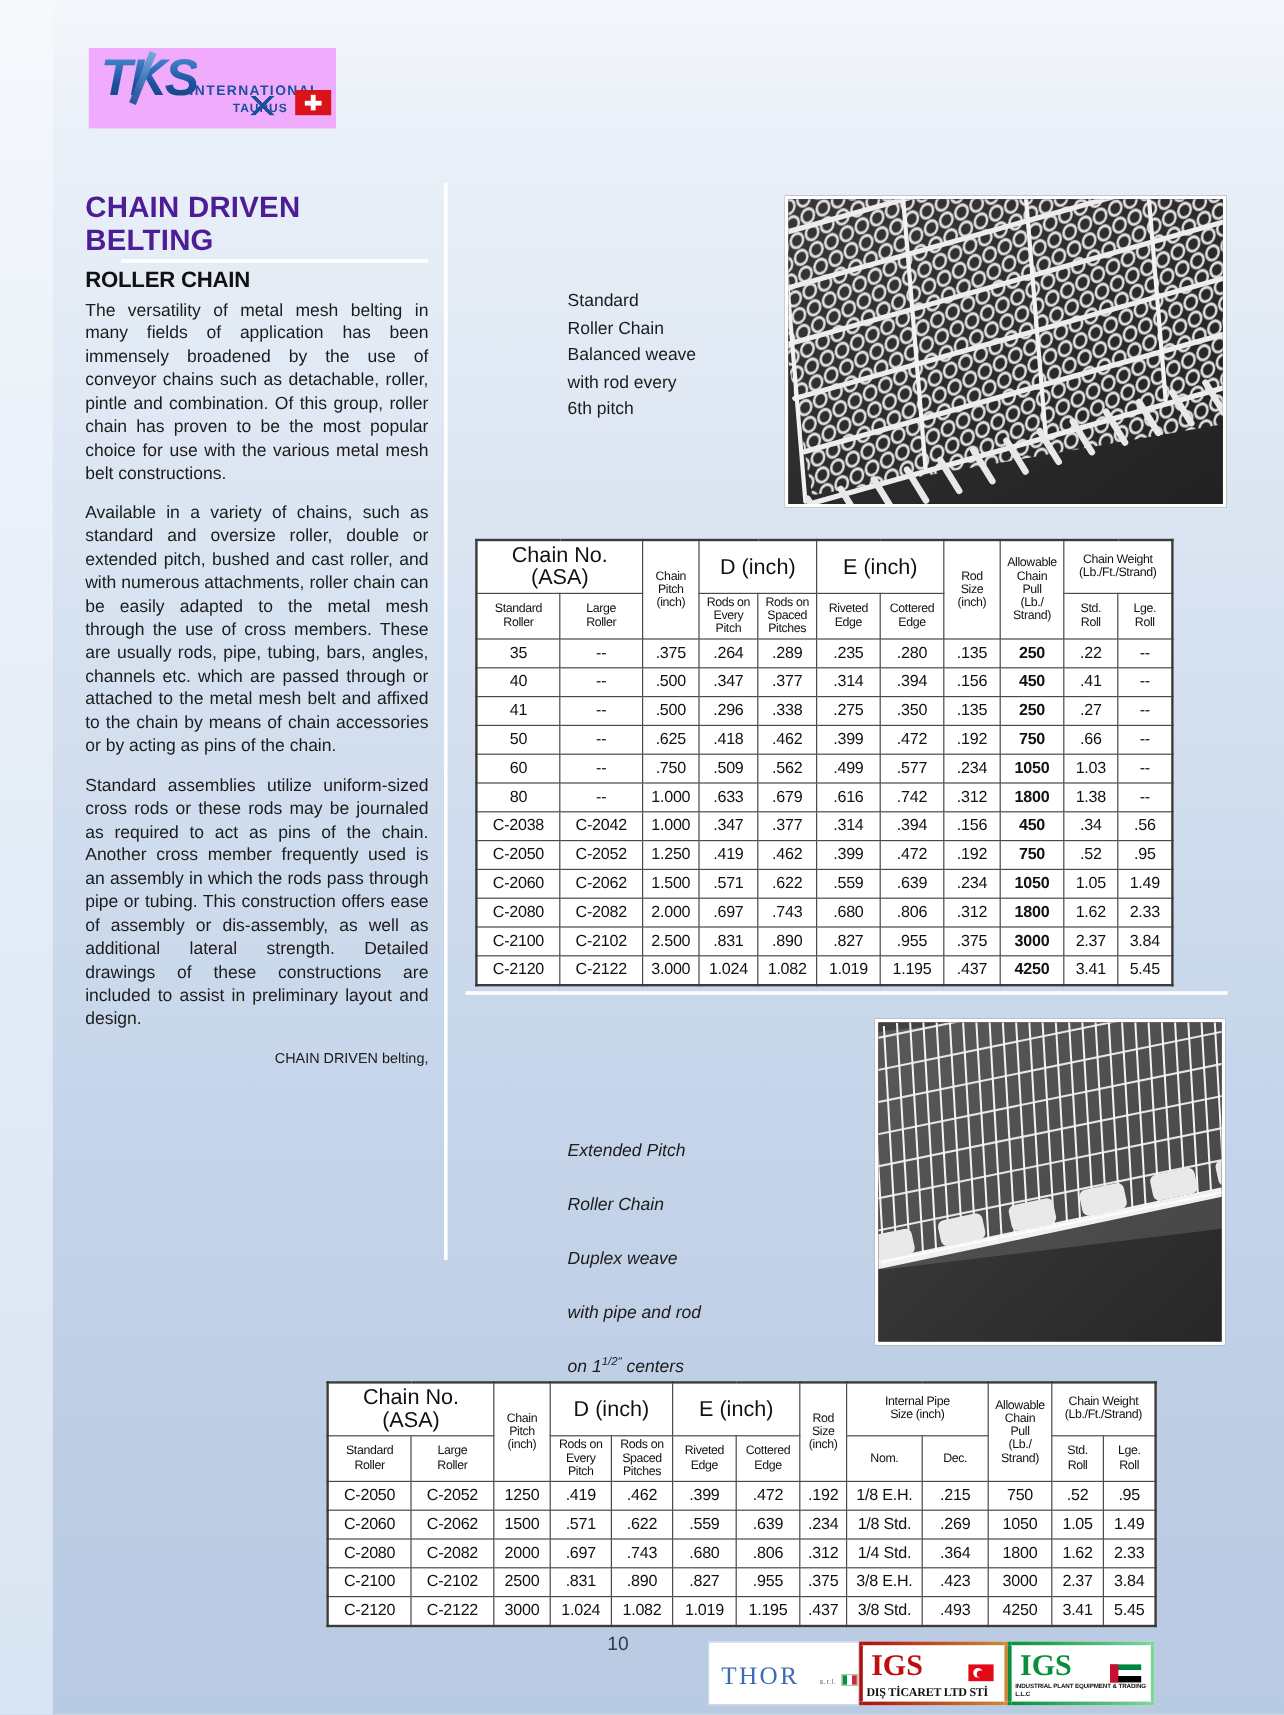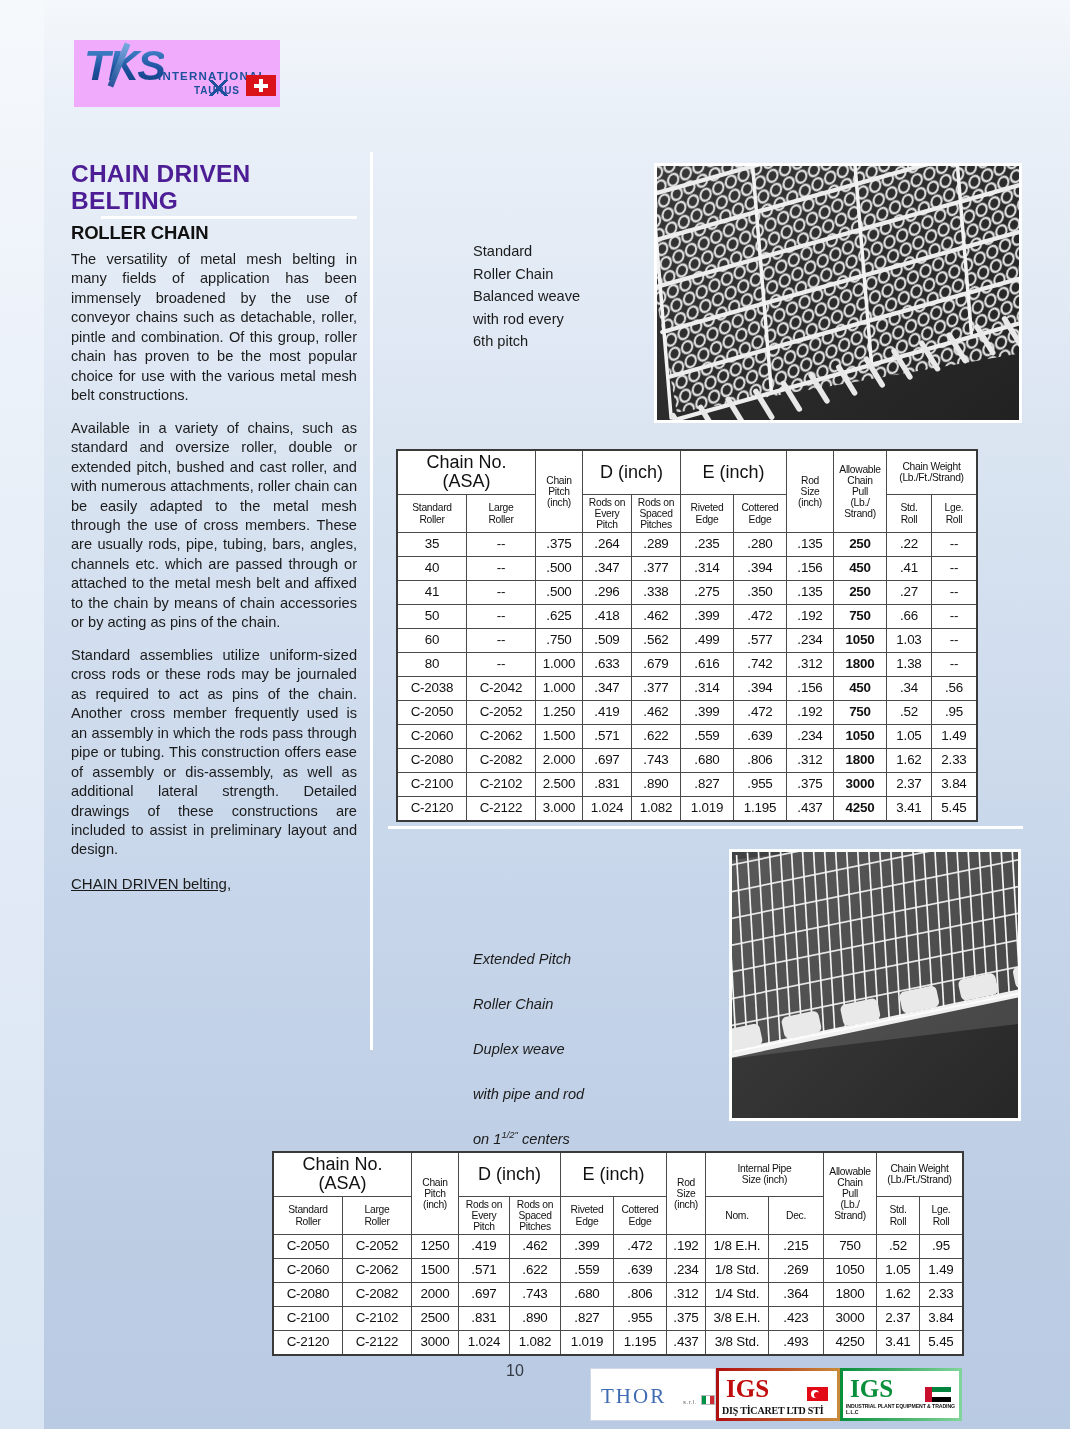--- a/index.html
+++ b/index.html
@@ -123,25 +123,24 @@
     color: #111;
   }
   p.body {
     font-size: 14.6px;
     line-height: 1.335;
     margin: 0 0 13px 0;
     text-align: justify;
     color: #1b1b1b;
   }
   p.tail {
-    font-size: 15px;
+    font-size: 12px;
     line-height: 1.5;
     margin: 0 0 8px 0;
-    text-align: left;
-    text-decoration: underline;
+    text-align: right;
   }
 
   
   .vrule {
     position: absolute;
     left: 370px; top: 152px;
     width: 3px; height: 898px;
     background: #ffffff;
   }
   .hrule1 {

